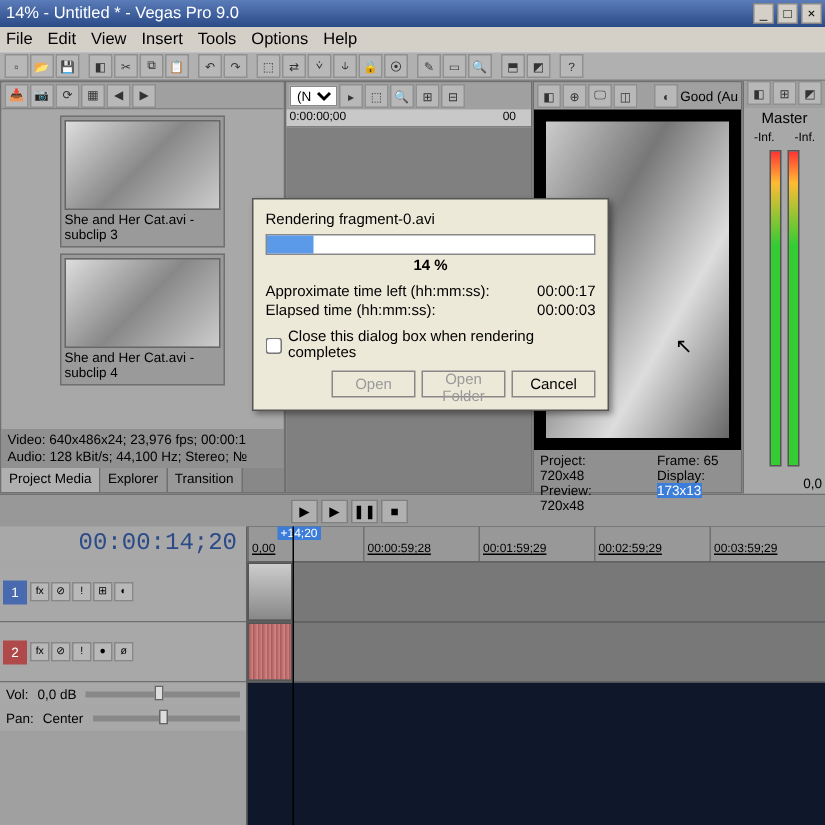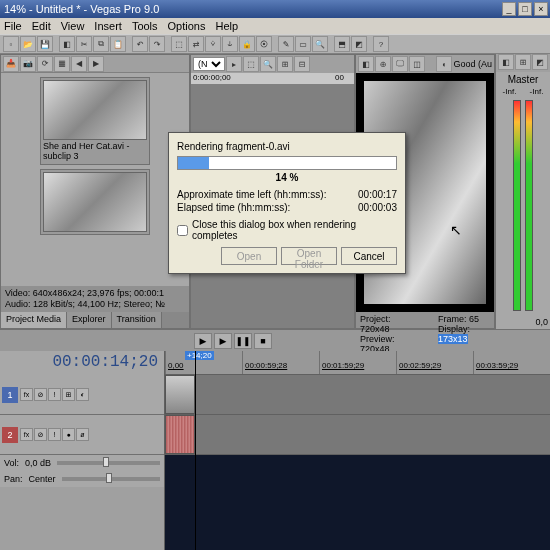--- a/index.html
+++ b/index.html
@@ -25,21 +25,21 @@
   .pm-tab.active { background:#b0b0b0;}
   .trimmer { width:165px; display:flex; flex-direction:column;}
   .trimmer-top { height:18px; background:#a0a0a0; display:flex; align-items:center; gap:1px; padding:0 2px;}
   .dropdown { font-size:9px; height:14px; background:#fff; border:1px solid #888;}
   .trimmer-ruler { height:12px; background:#c8c8c8; font-size:8px; padding-left:2px; border-bottom:1px solid #808080;}
   .trimmer-body { flex:1; background:#808080;}
   .preview { flex:1; display:flex; flex-direction:column;}
   .preview-top { height:18px; background:#a0a0a0; display:flex; align-items:center; gap:1px; padding:0 2px; font-size:9px; color:#000;}
   .preview-body { flex:1; background:#000; position:relative;}
   .preview-body .img { position:absolute; inset:8px; background:linear-gradient(120deg,#ccc,#777,#ddd,#666);}
-  .preview-info { height:16px; background:#909090; font-size:9px; color:#000; padding:2px 4px; display:flex; gap:24px;}
+  .preview-info { height:28px; background:#909090; font-size:9px; color:#000; padding:2px 4px; display:flex; gap:24px;}
   .master { width:55px; background:#a8a8a8; border-left:1px solid #707070; display:flex; flex-direction:column;}
   .master-top { height:18px; background:#a0a0a0; display:flex; justify-content:center; gap:1px;}
   .master-label { text-align:center; font-size:10px; padding:2px 0; color:#000;}
   .meters { flex:1; display:flex; justify-content:center; gap:4px; padding:4px 0;}
   .meter { width:8px; background:linear-gradient(#f33 0%,#fb3 10%,#3c3 30%,#3c3 100%); border:1px solid #555;}
   .master-val { text-align:right; font-size:9px; padding:2px;}
   .transport { height:22px; background:#989898; display:flex; align-items:center; border-top:1px solid #707070;}
   .transport .left { width:190px;}
   .transport .mid { width:165px; display:flex; gap:2px; justify-content:flex-start; padding-left:4px;}
   .transport .right { flex:1;}
@@ -138,20 +138,21 @@
       <span class="tbtn">◀</span>
       <span class="tbtn">▶</span>
     </div>
     <div class="pm-body">
       <div class="clip">
         <div class="thumb"></div>
         <div class="cname">She and Her Cat.avi - subclip 3</div>
       </div>
       <div class="clip">
         <div class="thumb"></div>
+        <div class="cname">She and Her Cat.avi - subclip 4</div>
       </div>
     </div>
     <div class="pm-info">
       <div>Video: 640x486x24; 23,976 fps; 00:00:1</div>
       <div>Audio: 128 kBit/s; 44,100 Hz; Stereo; №</div>
     </div>
     <div class="pm-tabs">
       <div class="pm-tab active">Project Media</div>
       <div class="pm-tab">Explorer</div>
       <div class="pm-tab">Transition</div>

